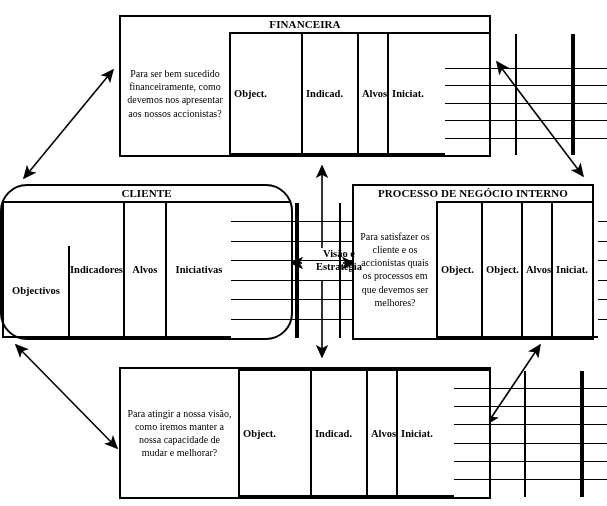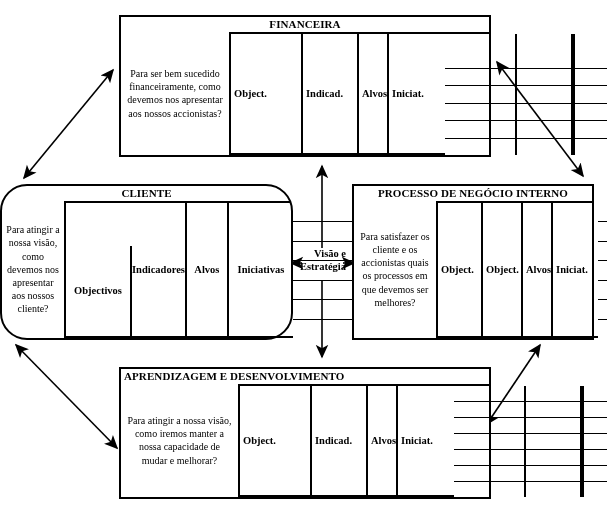--- a/index.html
+++ b/index.html
@@ -224,23 +224,20 @@
             <div class="cell lastcol" style="width:56px;"></div>
           </div>
         </div>
       </div>
     </div>
   </div>
 
   <div class="panel" style="left:0px; top:184px; width:293px; height:156px;border-radius:27px;">
     <div class="panel-title title-center">CLIENTE</div>
     <div class="panel-body">
-      <div class="question" style="width:62px;">
-        <span>Para atingir a nossa visão, como devemos nos apresentar aos nossos cliente?</span>
-      </div>
       <div class="grid">
         <div class="grid-head">
           <div class="cell" style="width:66px; justify-content:center; padding:0;margin-top:43px;">Objectivos</div>
           <div class="cell" style="flex:1 1 auto; justify-content:center; padding:0;">Indicadores</div>
           <div class="cell" style="width:42px; justify-content:center; padding:0;">Alvos</div>
           <div class="cell lastcol" style="width:64px; justify-content:center; padding:0;">Iniciativas</div>
         </div>
         <div class="grid-rows">
           <div class="grid-row">
             <div class="cell" style="width:66px;"></div>
@@ -344,21 +341,20 @@
             <div class="cell" style="width:40px;"></div>
             <div class="cell" style="flex:1 1 auto;"></div>
             <div class="cell lastcol" style="width:45px;"></div>
           </div>
         </div>
       </div>
     </div>
   </div>
 
   <div class="panel" style="left:119px; top:367px; width:372px; height:132px;">
-    <div class="panel-title title-left">APRENDIZAGEM E DESENVOLVIMENTO</div>
     <div class="panel-body">
       <div class="question" style="width:117px;">
         <span>Para atingir a nossa visão, como iremos manter a nossa capacidade de mudar e melhorar?</span>
       </div>
       <div class="grid">
         <div class="grid-head">
           <div class="cell" style="width:72px;">Object.</div>
           <div class="cell" style="width:56px;">Indicad.</div>
           <div class="cell" style="flex:1 1 auto;">Alvos</div>
           <div class="cell lastcol" style="width:56px;">Iniciat.</div>
@@ -404,18 +400,18 @@
             <div class="cell" style="width:72px;"></div>
             <div class="cell" style="width:56px;"></div>
             <div class="cell" style="flex:1 1 auto;"></div>
             <div class="cell lastcol" style="width:56px;"></div>
           </div>
         </div>
       </div>
     </div>
   </div>
 
-  <div id="center-label" style="left:292px; top:248px; width:54px;text-align:right;">
+  <div id="center-label" style="left:312px; top:248px; width:54px;">
     <div>Visão e</div>
     <div>Estratégia</div>
   </div>
 
 </div>
 
 </body></html>

